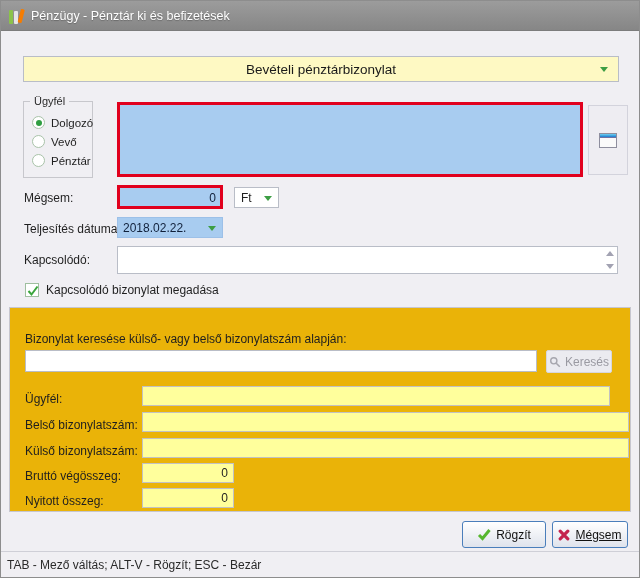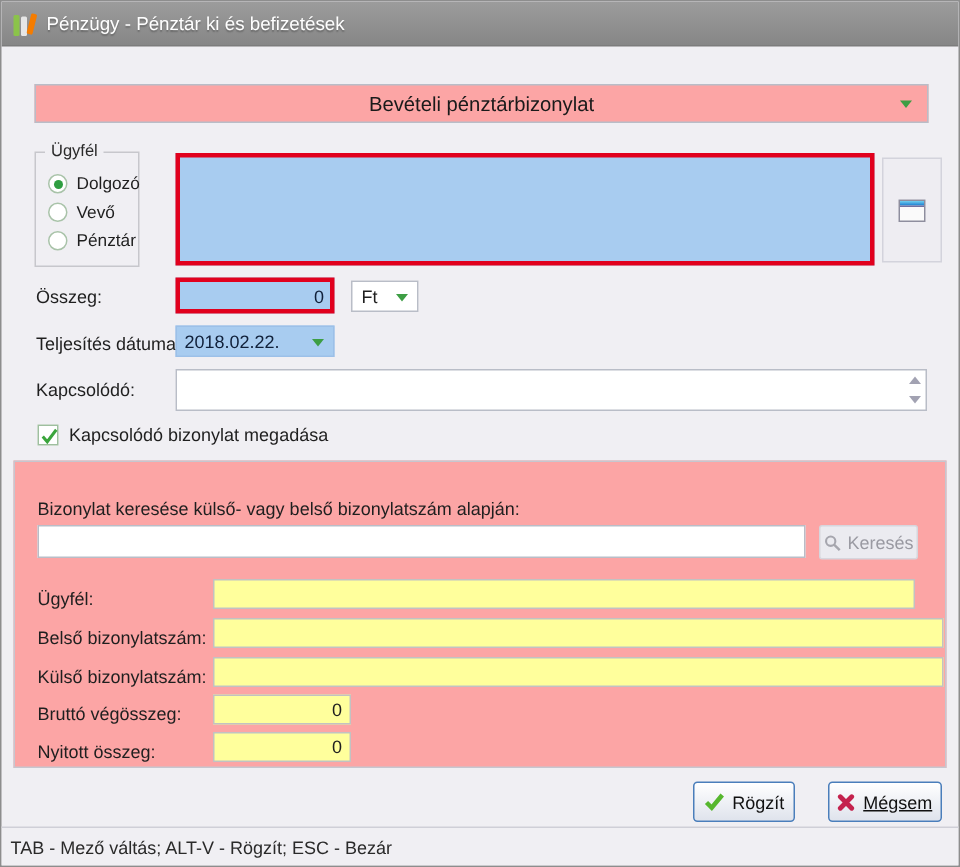--- a/index.html
+++ b/index.html
@@ -33,21 +33,21 @@
   .lbl { position: absolute; font-size: 12px; color: #1f1f1f; white-space: nowrap; }
 
   .field { position: absolute; background: #fff; border: 1px solid #b9bdc7; }
   .blue-fill { background: #a8ccf0; }
   .red-hl { border: 3px solid #e1001d; }
   .yellow-fill { background: #ffff9c; border: 1px solid #c2c2c2; }
 
   
   .doc-combo {
     position: absolute; left: 22px; top: 55px; width: 596px; height: 26px;
-    background: #fca5a5; border: 1px solid #b9bdc7;
+    background: #fef9c3; border: 1px solid #b9bdc7;
     display: flex; align-items: center; justify-content: center;
     font-size: 13.5px; color: #1a1a1a;
   }
   .tri-down {
     position: absolute; width: 0; height: 0;
     border-left: 4px solid transparent; border-right: 4px solid transparent;
     border-top: 5px solid #3d9e44;
   }
   .doc-combo .tri-down { right: 10px; top: 10px; }
 
@@ -126,21 +126,21 @@
   .checkbox {
     width: 14px; height: 14px; background: #fff; border: 1px solid #9fbf9f;
     position: relative; margin-right: 7px; flex: 0 0 auto;
   }
   .checkbox svg { position: absolute; left: 1px; top: 1px; }
   .check-label { font-size: 12px; color: #1f1f1f; }
 
   
   .panel {
     position: absolute; left: 8px; top: 306px; width: 622px; height: 205px;
-    background: #fca5a5; border: 1px solid #c6c6cf;
+    background: #eab308; border: 1px solid #c6c6cf;
   }
   .panel .lbl { color: #1f1f1f; }
   .search-input {
     position: absolute; left: 15px; top: 42px; width: 512px; height: 22px;
     background: #fff; border: 1px solid #b9bdc7;
     font-family: "Liberation Sans", sans-serif; font-size: 12px; padding: 0 4px;
   }
   .search-btn {
     position: absolute; left: 536px; top: 42px; width: 66px; height: 23px;
     background: #ebebf0; border: 1px solid #d6d6dd; border-radius: 2px;
@@ -152,21 +152,21 @@
   .yrow-field.num { text-align: right; padding: 2px 5px 0 0; }
 
   
   .btn {
     position: absolute; top: 520px; height: 27px;
     background: linear-gradient(#ffffff, #dfe3ec);
     border: 1px solid #4a7ebb; border-radius: 3px;
     font-family: "Liberation Sans", sans-serif; font-size: 12px; color: #111;
     display: flex; align-items: center; justify-content: center; gap: 5px;
   }
-  .btn-save { left: 461px; width: 68px; }
+  .btn-save { left: 461px; width: 84px; }
   .btn-cancel { left: 551px; width: 76px; text-decoration: underline; }
 
   
   .statusbar {
     position: absolute; left: 0; right: 0; bottom: 0; height: 26px;
     border-top: 1px solid #cfcfd7; background: #f0eff3;
     display: flex; align-items: center; padding-left: 6px;
     font-size: 12px; color: #2a2a2a;
   }
 </style>
@@ -205,21 +205,21 @@
     </div>
   </div>
 
   <div class="client-box"></div>
   <div class="picker-btn">
     <span class="win-icon">
       <span class="cap" style="display:block;"></span>
     </span>
   </div>
 
-  <span class="lbl" style="left:23px; top:190px;">Összeg:</span>
+  <span class="lbl" style="left:23px; top:190px;">Mégsem:</span>
   <div class="field blue-fill red-hl amount-field">0</div>
   <div class="currency-combo">
     <span>Ft</span>
     <span class="tri-down"></span>
   </div>
 
   <span class="lbl" style="left:23px; top:221px;">Teljesítés dátuma:</span>
   <div class="date-combo">
     <span>2018.02.22.</span>
     <span class="tri-down"></span>

